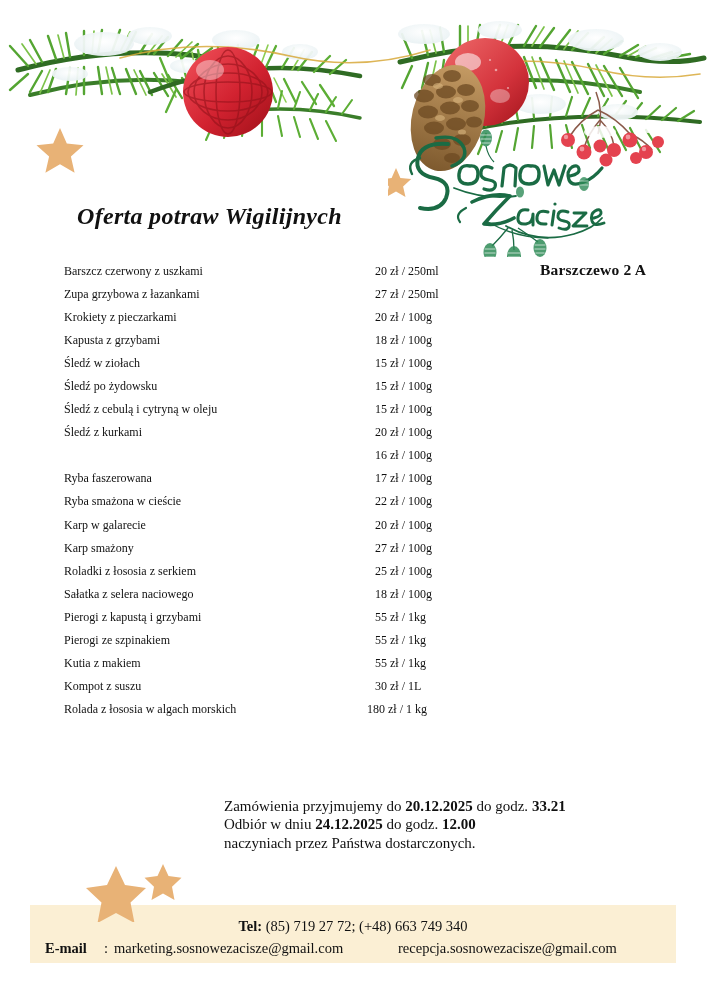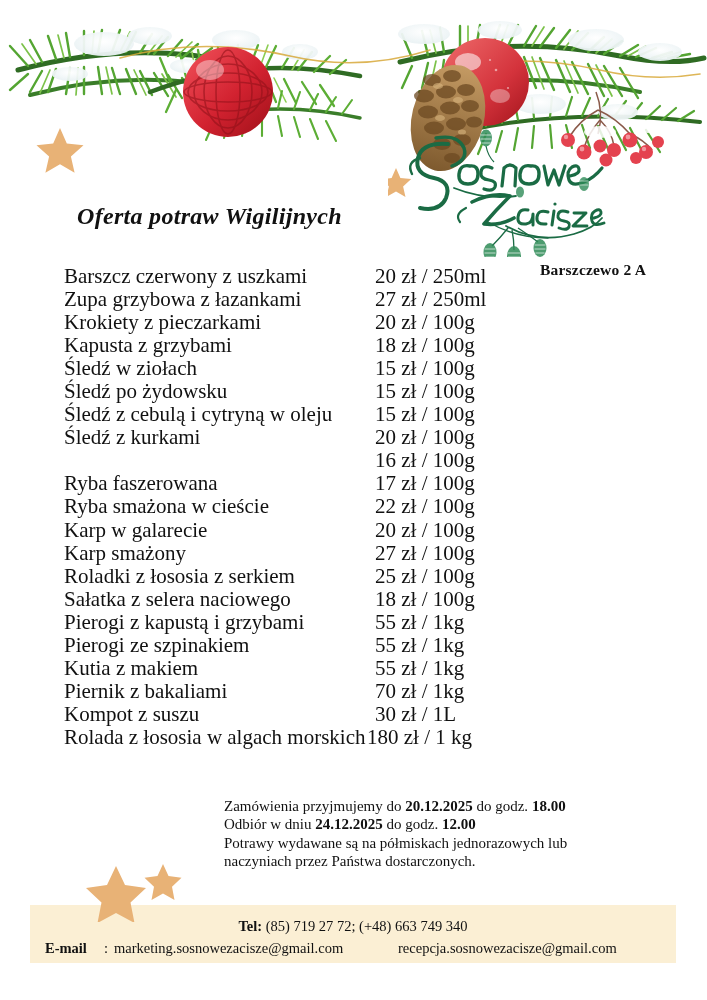--- a/index.html
+++ b/index.html
@@ -65,21 +65,21 @@
   
   .menu {
     position: absolute;
     left: 64px;
     top: 264px;
     width: 470px;
   }
   .menu-row {
     position: relative;
     height: 23.05px;
-    font-size: 21px;
+    font-size: 12px;
     white-space: nowrap;
   }
   .menu-row .dish {
     position: absolute;
     left: 0;
     top: 0;
   }
   .menu-row .price {
     position: absolute;
     left: 311px;
@@ -662,37 +662,32 @@
     </div>
     <div class="menu-row">
       <span class="dish">Pierogi ze szpinakiem</span>
       <span class="price">55 zł /   1kg</span>
     </div>
     <div class="menu-row">
       <span class="dish">Kutia z makiem</span>
       <span class="price">55 zł /   1kg</span>
     </div>
     <div class="menu-row">
-      <span class="dish">Piernik z bakaliami</span>
-      <span class="price">70 zł /   1kg</span>
-    </div>
-    <div class="menu-row">
       <span class="dish">Kompot z suszu</span>
       <span class="price">30 zł /    1L</span>
     </div>
     <div class="menu-row wide">
       <span class="dish">Rolada z łososia w algach morskich</span>
       <span class="price">180 zł / 1 kg</span>
     </div>
   </div>
 
 <div class="order-info">
-  <span class="line"><span>Zamówienia przyjmujemy  do </span><b>20.12.2025</b><span> do godz. </span><b>18.00</b></span>
+  <span class="line"><span>Zamówienia przyjmujemy  do </span><b>20.12.2025</b><span> do godz. </span><b>33.21</b></span>
   <span class="line"><span>Odbiór w dniu </span><b>24.12.2025</b><span> do godz. </span><b>12.00</b></span>
-  <span class="line">Potrawy wydawane są na półmiskach jednorazowych lub</span>
   <span class="line">naczyniach przez Państwa dostarczonych.</span>
 </div>
 
 <div class="footer-band"></div>
 <div class="footer-stars">
   <svg width="110" height="60" viewBox="0 0 110 60">
     <g fill="#e8b276">
       <path d="M38 4 L47 23 L68 26 L52.5 40.5 L56.5 61 L38 51 L19.5 61 L23.5 40.5 L8 26 L29 23 Z"></path>
       <path d="M85 2 L90.5 14 L103.5 15.8 L94 24.8 L96.5 38 L85 31.6 L73.5 38 L76 24.8 L66.5 15.8 L79.5 14 Z"></path>
     </g>

